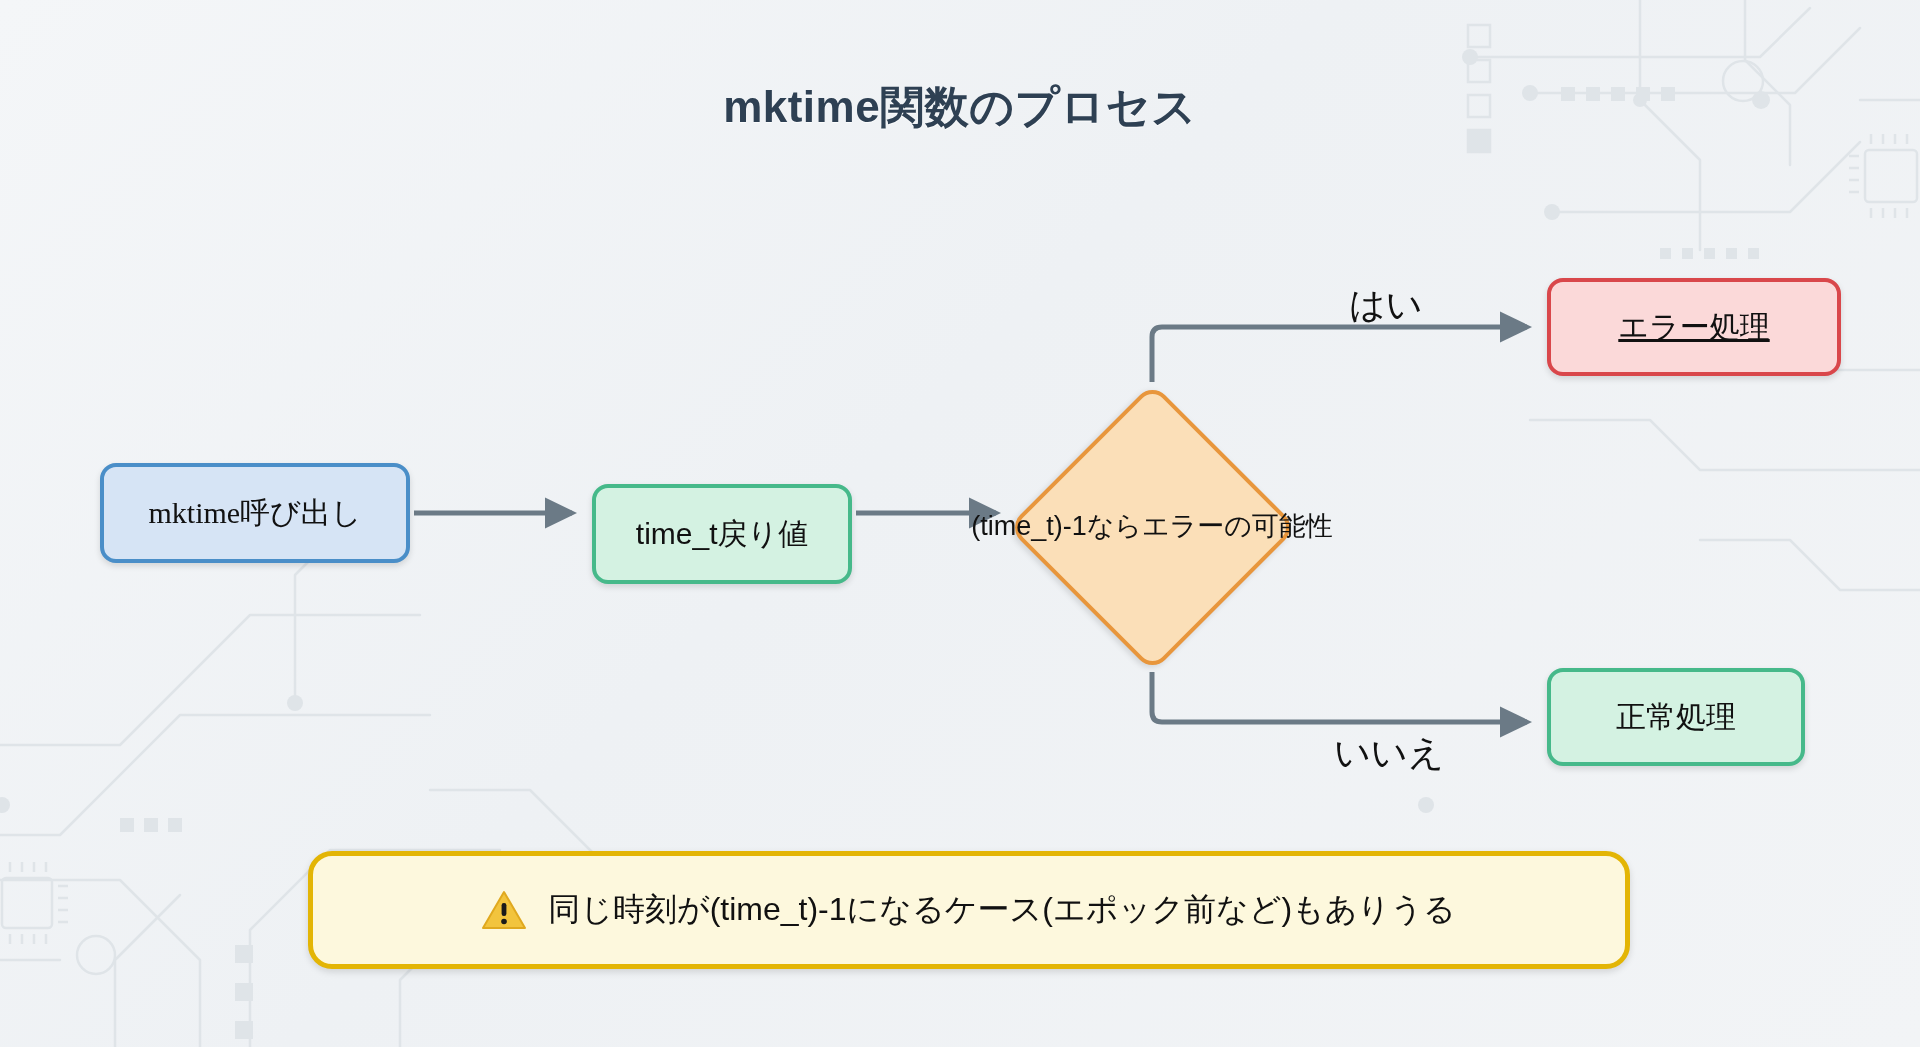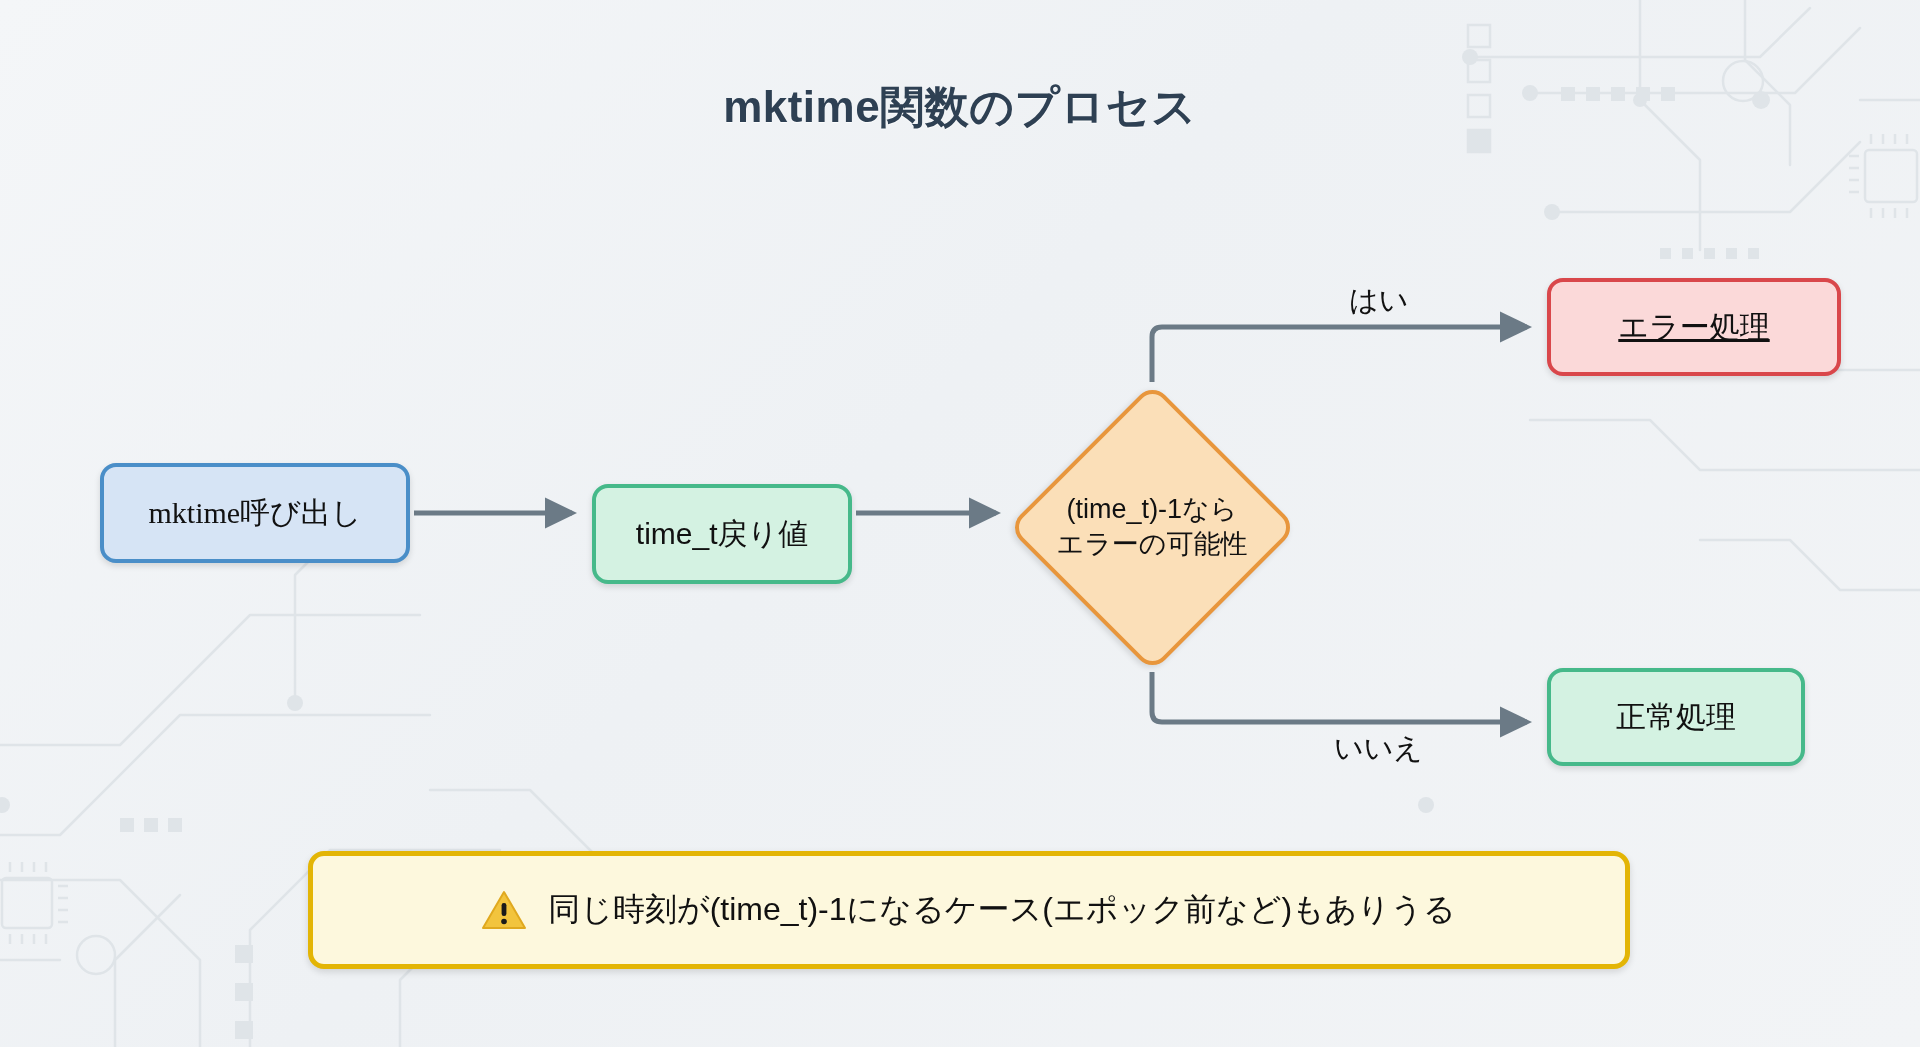--- a/index.html
+++ b/index.html
@@ -88,54 +88,54 @@
     width: 205px; height: 205px;
     background: #fbdfb8;
     border: 4px solid #e8963c;
     border-radius: 18px;
     transform: rotate(45deg);
     box-shadow: 0 3px 6px rgba(0,0,0,0.13);
   }
   #node-decision .dia-label {
     position: absolute; inset: 0;
     display: flex;
-    flex-direction: column;
+    flex-direction: row;
     align-items: center;
     justify-content: center;
     font-size: 27px;
     line-height: 1.3;
     color: #111;
     white-space: nowrap;
   }
 
   
   #edges {
     position: absolute; inset: 0;
     width: 1920px; height: 1047px;
     pointer-events: none;
   }
 
   
   .edge-label {
     position: absolute;
-    font-size: 29px;
+    font-size: 36px;
     color: #111;
     white-space: nowrap;
   }
   #label-yes  { left: 1349px; top: 281px; }
   #label-no   { left: 1334px; top: 729px; }
 
   
   #note {
     position: absolute;
     left: 308px; top: 851px;
     width: 1322px; height: 118px;
     background: #fdf8dd;
     border: 5px solid #e3b505;
-    border-radius: 16px;
+    border-radius: 24px;
     display: flex;
     align-items: center;
     justify-content: center;
     gap: 22px;
     box-shadow: 0 3px 7px rgba(0,0,0,0.13);
   }
   #note .note-text {
     font-size: 32px;
     color: #111;
     white-space: nowrap;

